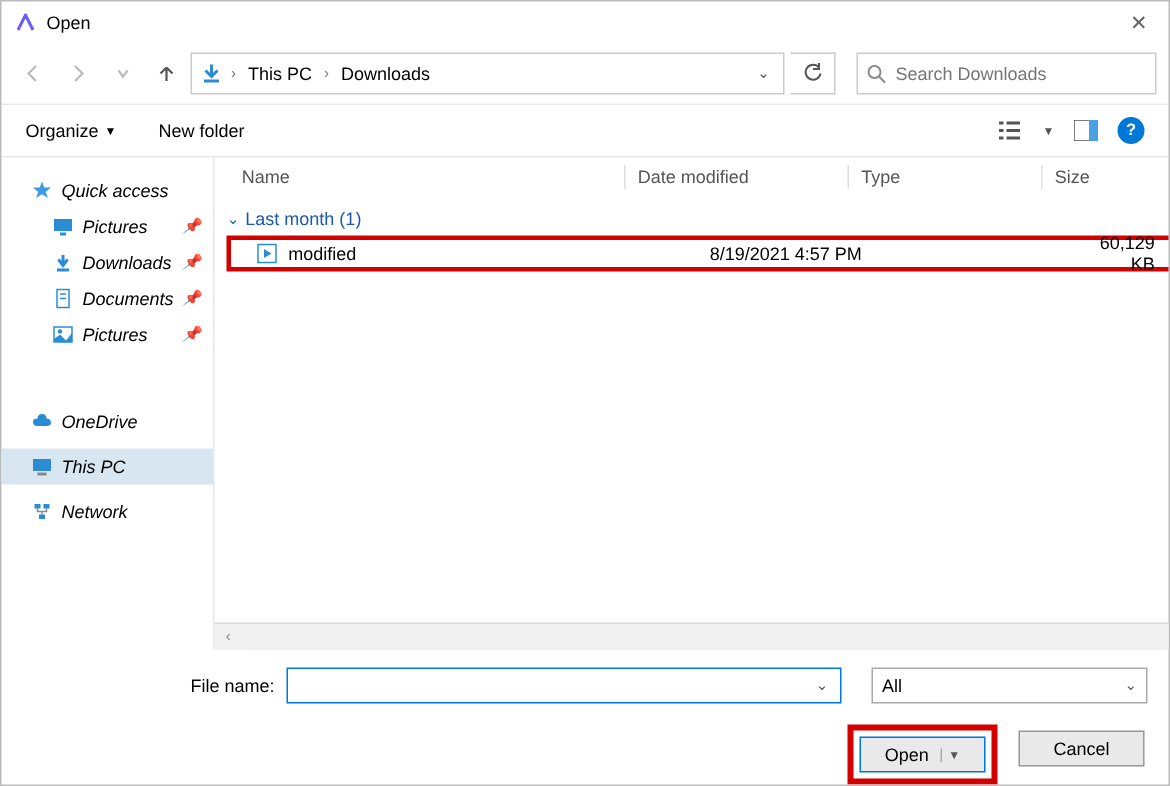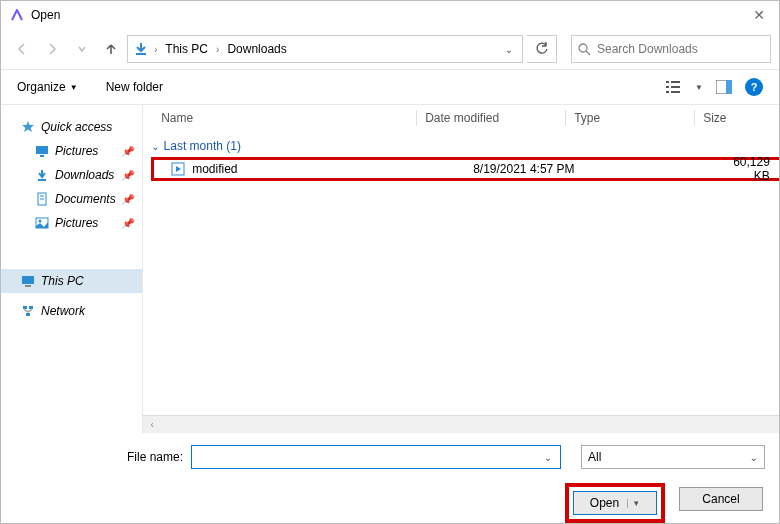--- a/index.html
+++ b/index.html
@@ -219,20 +219,28 @@
             <rect x="1" y="2" width="12" height="10" fill="#fff" stroke="#2a8dd4"></rect>
             <circle cx="5" cy="5" r="1.5" fill="#2a8dd4"></circle>
             <path d="M1 10 L5 7 L9 11 L13 6 L13 12 L1 12 Z" fill="#2a8dd4"></path>
           </svg>
         <span>Pictures</span>
         <span class="pin">📌</span>
       </div>
     </div>
     <div class="side-spacer"></div>
     <div class="side-group">
+      <div class="side-item">
+        <svg width="14" height="14" viewBox="0 0 14 14">
+            <path d="M4 10 Q1 10 1 7 Q1 5 4 5 Q4 2 7 2 Q10 2 10 5 Q13 5 13 8 Q13 10 10 10 Z" fill="#2a8dd4"></path>
+          </svg>
+        <span>OneDrive</span>
+      </div>
+    </div>
+    <div class="side-group">
       <div class="side-item selected">
         <svg width="14" height="14" viewBox="0 0 14 14">
             <rect x="1" y="2" width="12" height="8" fill="#2a8dd4"></rect>
             <rect x="4" y="11" width="6" height="2" fill="#888"></rect>
           </svg>
         <span>This PC</span>
       </div>
     </div>
     <div class="side-group">
       <div class="side-item">

